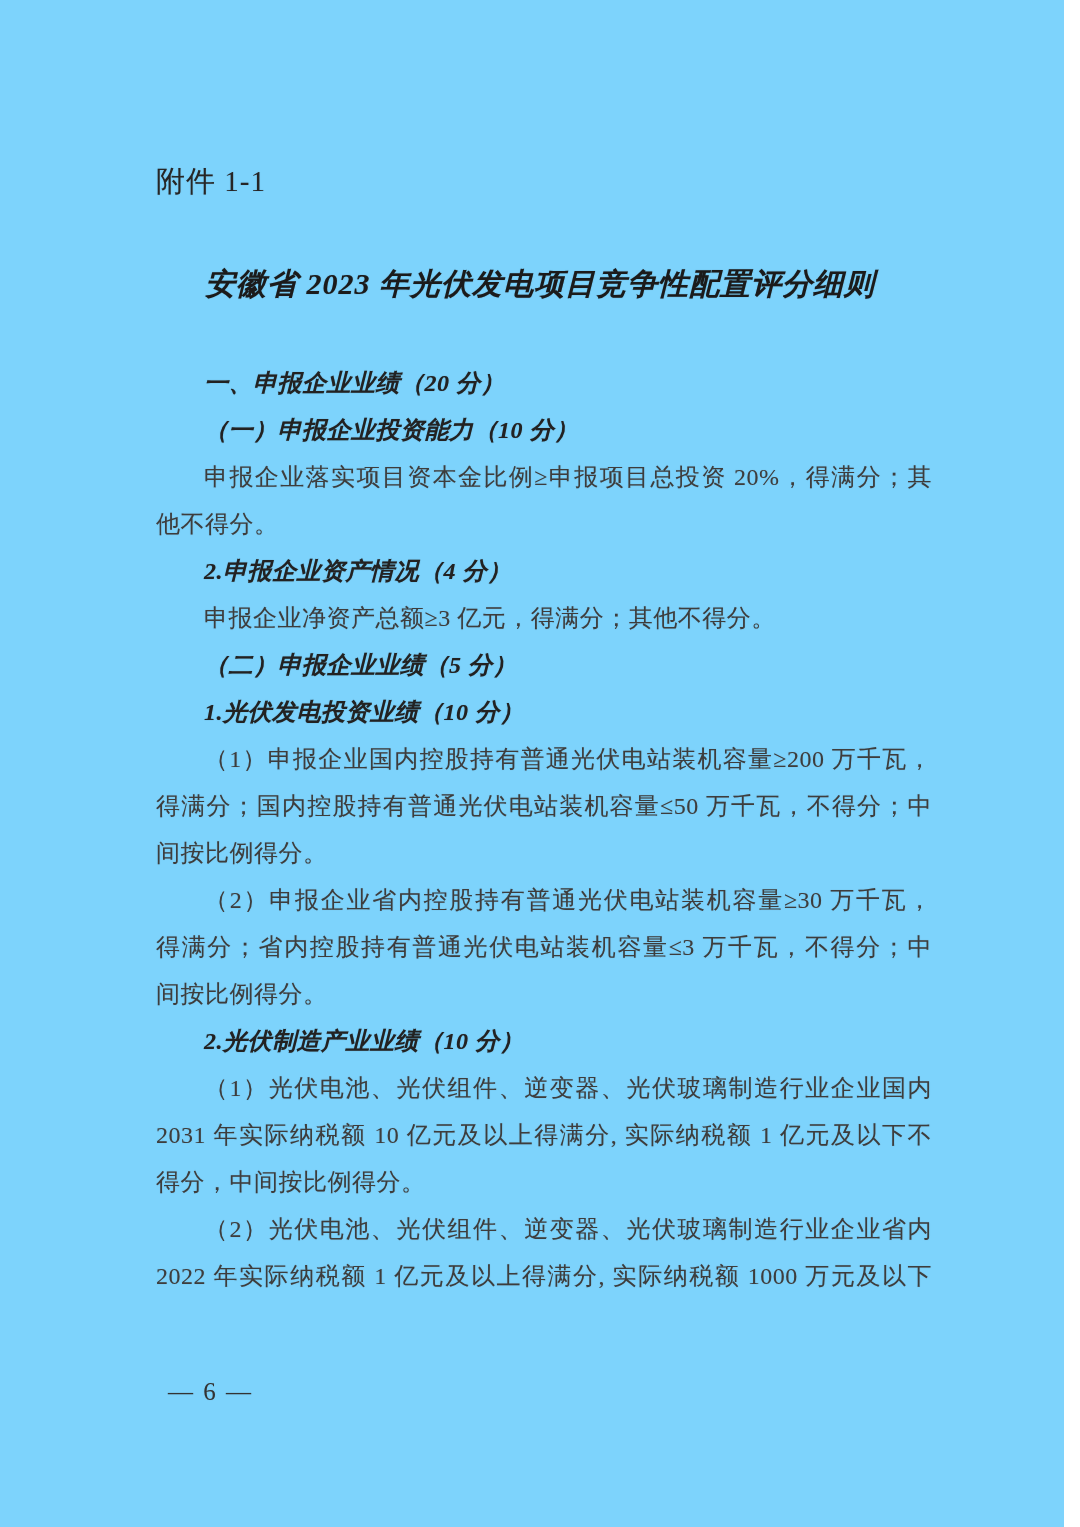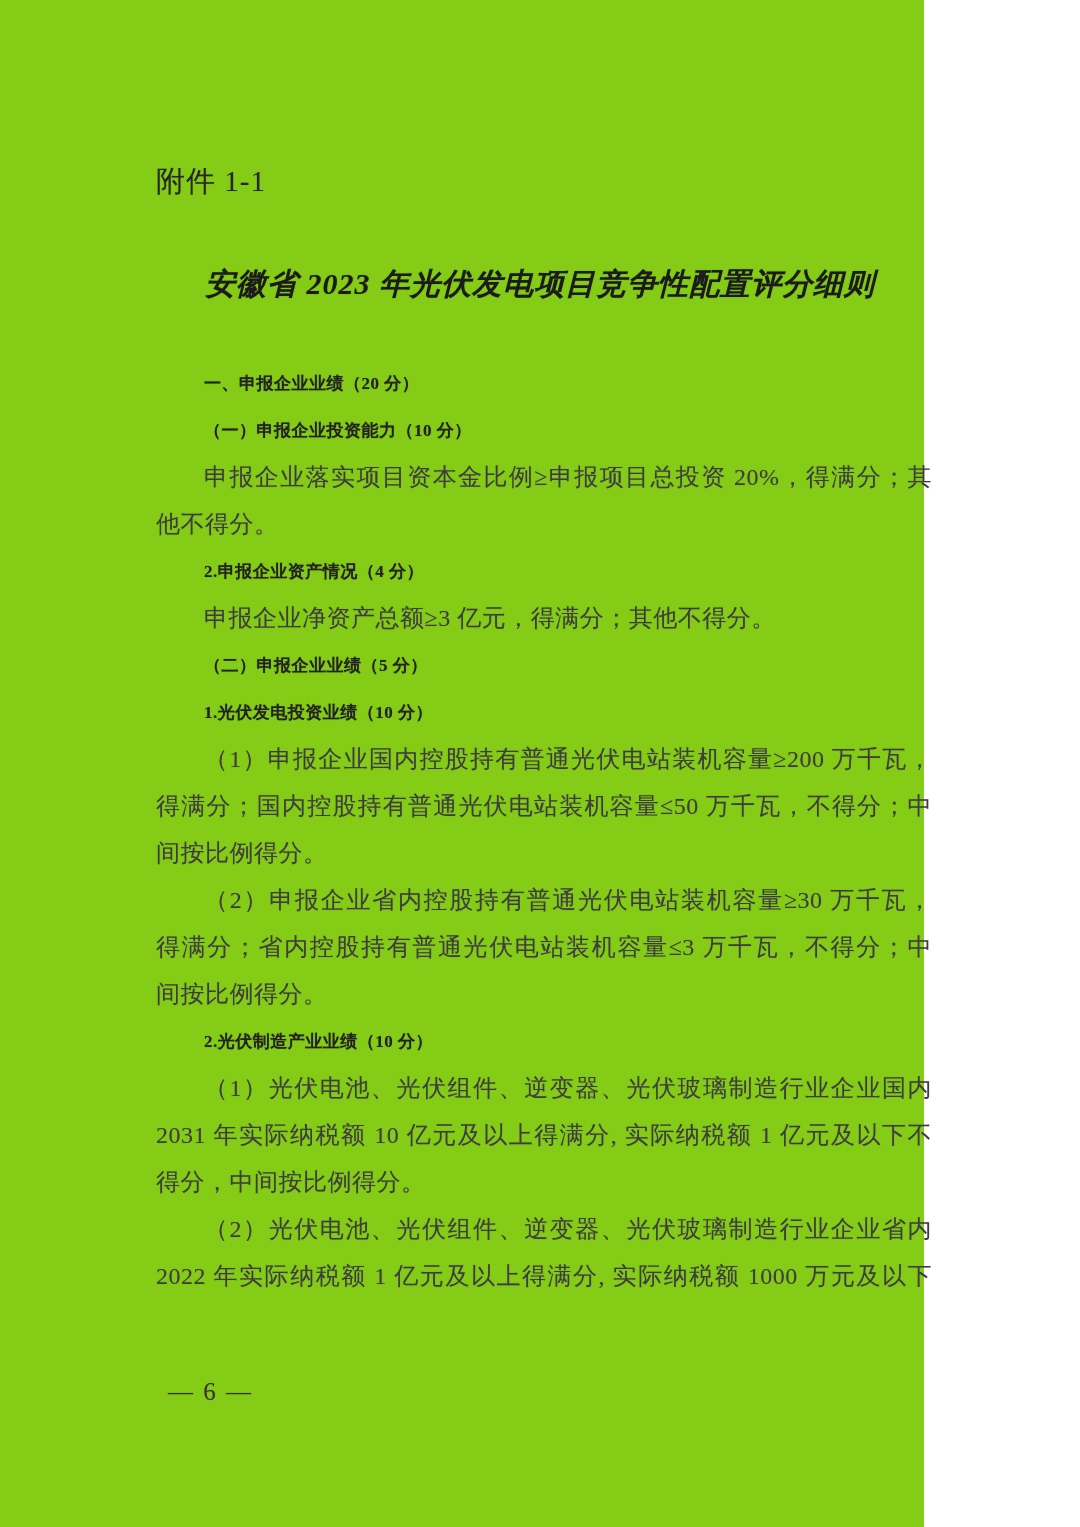--- a/index.html
+++ b/index.html
@@ -6,23 +6,23 @@
   html, body {
     width: 1080px;
     height: 1527px;
     background: #ffffff;
     font-family: "Liberation Serif", "DejaVu Serif", serif;
     overflow: hidden;
   }
   .page {
     position: absolute;
     left: 0; top: 0;
-    width: 924px;
+    width: 1064px;
     height: 1527px;
-    background: #84cc16;
+    background: #7dd3fc;
   }
   .attachment-label {
     position: absolute;
     left: 156px;
     top: 161px;
     font-size: 29px;
     line-height: 40px;
     color: #262626;
     letter-spacing: 1px;
     text-shadow: 0 0 1px rgba(70,70,70,0.35);
@@ -52,22 +52,23 @@
     line-height: 47px;
     height: 47px;
     color: #3d3d3d;
     overflow: hidden;
     text-shadow: 0 0 1px rgba(90,90,90,0.35);
     letter-spacing: 0.5px;
   }
   .line.h {
     font-weight: bold;
     color: #222222;
-    font-size: 17px;
+    font-size: 24px;
     text-shadow: 0 0 1px rgba(40,40,40,0.4);
+    font-style: italic;
   }
   .line.ind {
     text-indent: 48px;
   }
   .line.fill {
     text-align: justify;
     text-align-last: justify;
   }
   .page-number {
     position: absolute;

